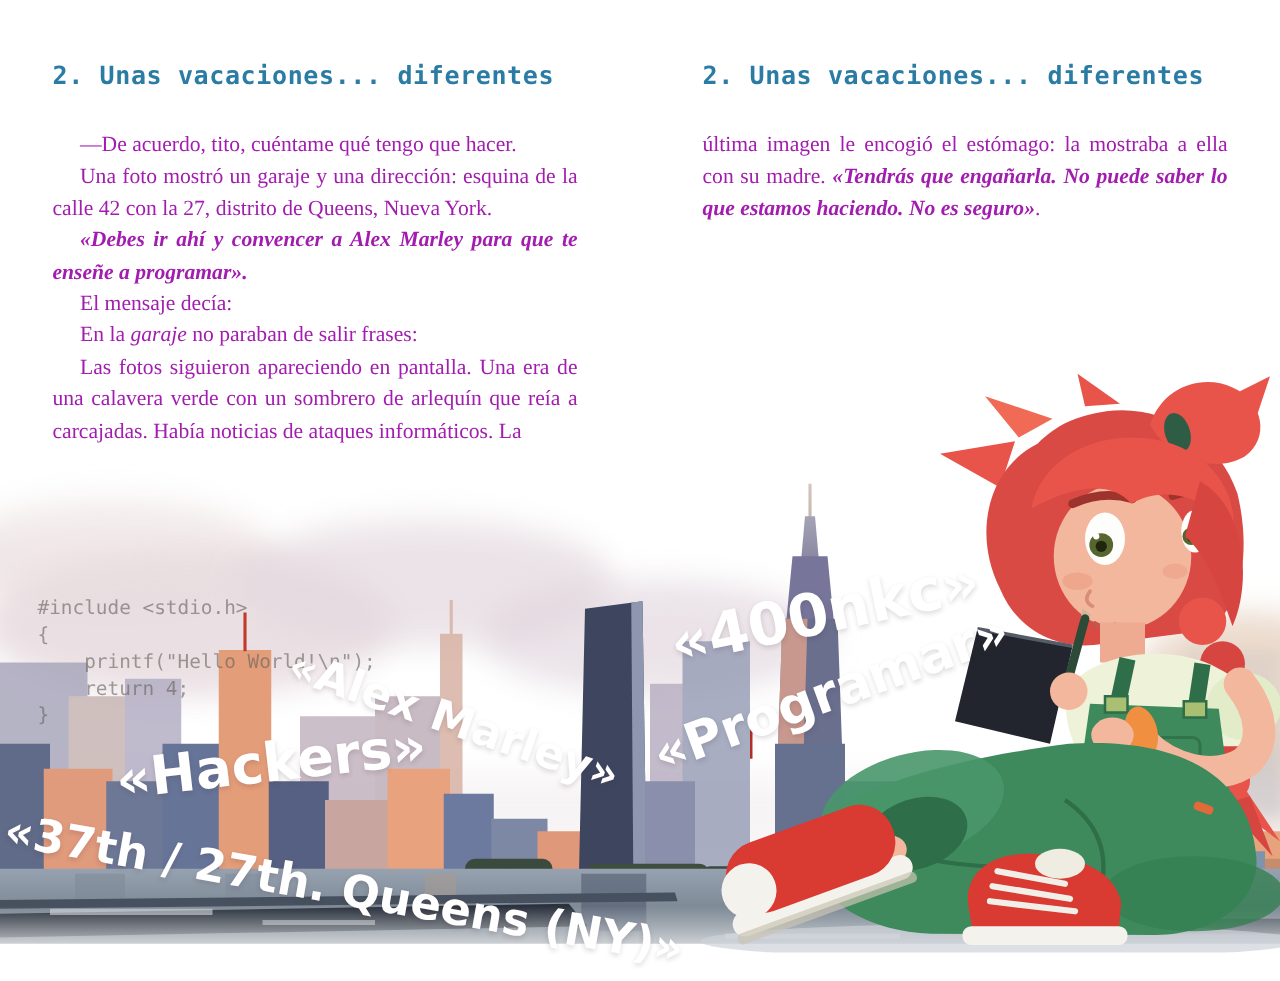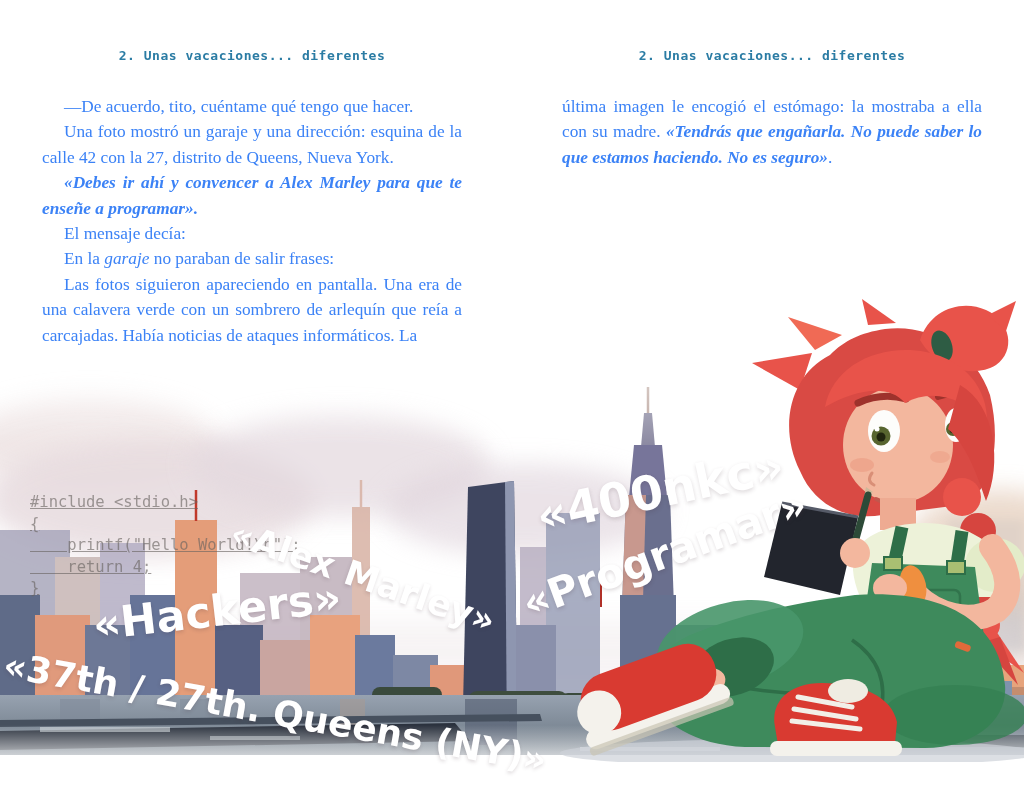--- a/index.html
+++ b/index.html
@@ -1,33 +1,33 @@
 <!DOCTYPE html>
 <html><head>
 <meta charset="utf-8">
 <style>
   html,body{margin:0;padding:0;background:#e9e9e9;}
   .spread{position:relative;width:1024px;height:785px;background:#ffffff;overflow:hidden;
           font-family:"Liberation Serif","DejaVu Serif",serif;}
   .page{position:absolute;top:0;width:420px;height:100%;z-index:2;}
   .page.left{left:42px;}
   .page.right{left:562px;}
-  .chapter-title{margin:48px 0 0 0;text-align:center;
+  .chapter-title{margin:48px 0 0 0;
      font-family:"DejaVu Sans Mono","Liberation Mono",monospace;
-     font-size:13px;font-weight:600;letter-spacing:.5px;color:#2b7ca4;}
-  .body-text{margin-top:31px;font-size:17.3px;line-height:25.4px;color:#3b82f6;
+     font-size:20px;font-weight:600;letter-spacing:.5px;color:#2b7ca4;}
+  .body-text{margin-top:31px;font-size:17.3px;line-height:25.4px;color:#a21caf;
      text-align:justify;}
   .para{margin:0;text-indent:22px;}
   .para.noindent{text-indent:0;}
   .bi{font-weight:bold;font-style:italic;}
   .it{font-style:italic;}
   .illustration{position:absolute;left:0;top:295px;width:1024px;height:490px;z-index:1;}
-  .code-overlay{position:absolute;left:30px;top:492px;z-index:3;margin:0;
+  .code-overlay{position:absolute;left:30px;top:476px;z-index:3;margin:0;
      font-family:"DejaVu Sans Mono","Liberation Mono",monospace;
-     font-size:15.5px;line-height:21.5px;color:rgba(104,99,95,0.62);white-space:pre;text-decoration:underline;}
+     font-size:15.5px;line-height:21.5px;color:rgba(104,99,95,0.62);white-space:pre;}
   .sticker{position:absolute;z-index:4;white-space:nowrap;color:#fff;
      font-family:"DejaVu Sans","Liberation Sans",sans-serif;font-weight:bold;
      transform-origin:left center;text-shadow:0 2px 4px rgba(70,50,60,.18);}
   .st-alex{left:232px;top:512px;font-size:35px;transform:rotate(19deg);}
   .st-hackers{left:93px;top:600px;font-size:43px;transform:rotate(-6.5deg);}
   .st-400nkc{left:537px;top:489px;font-size:47px;transform:rotate(-12deg);}
   .st-programar{left:524px;top:581px;font-size:41px;transform:rotate(-20deg);}
   .st-queens{left:4px;top:644px;font-size:36px;transform:rotate(10deg);}
 </style>
 </head>

